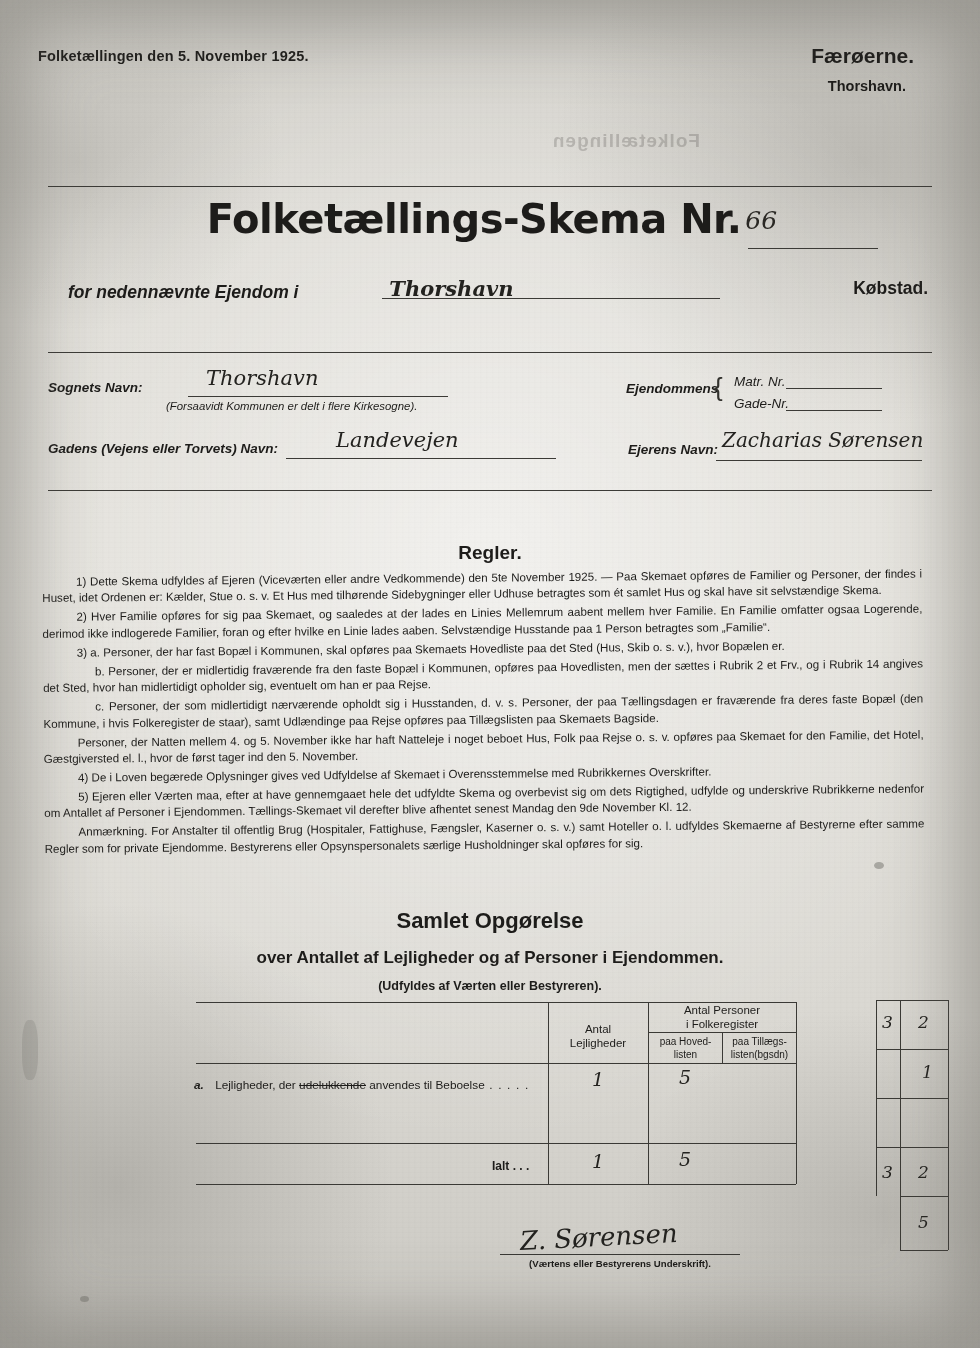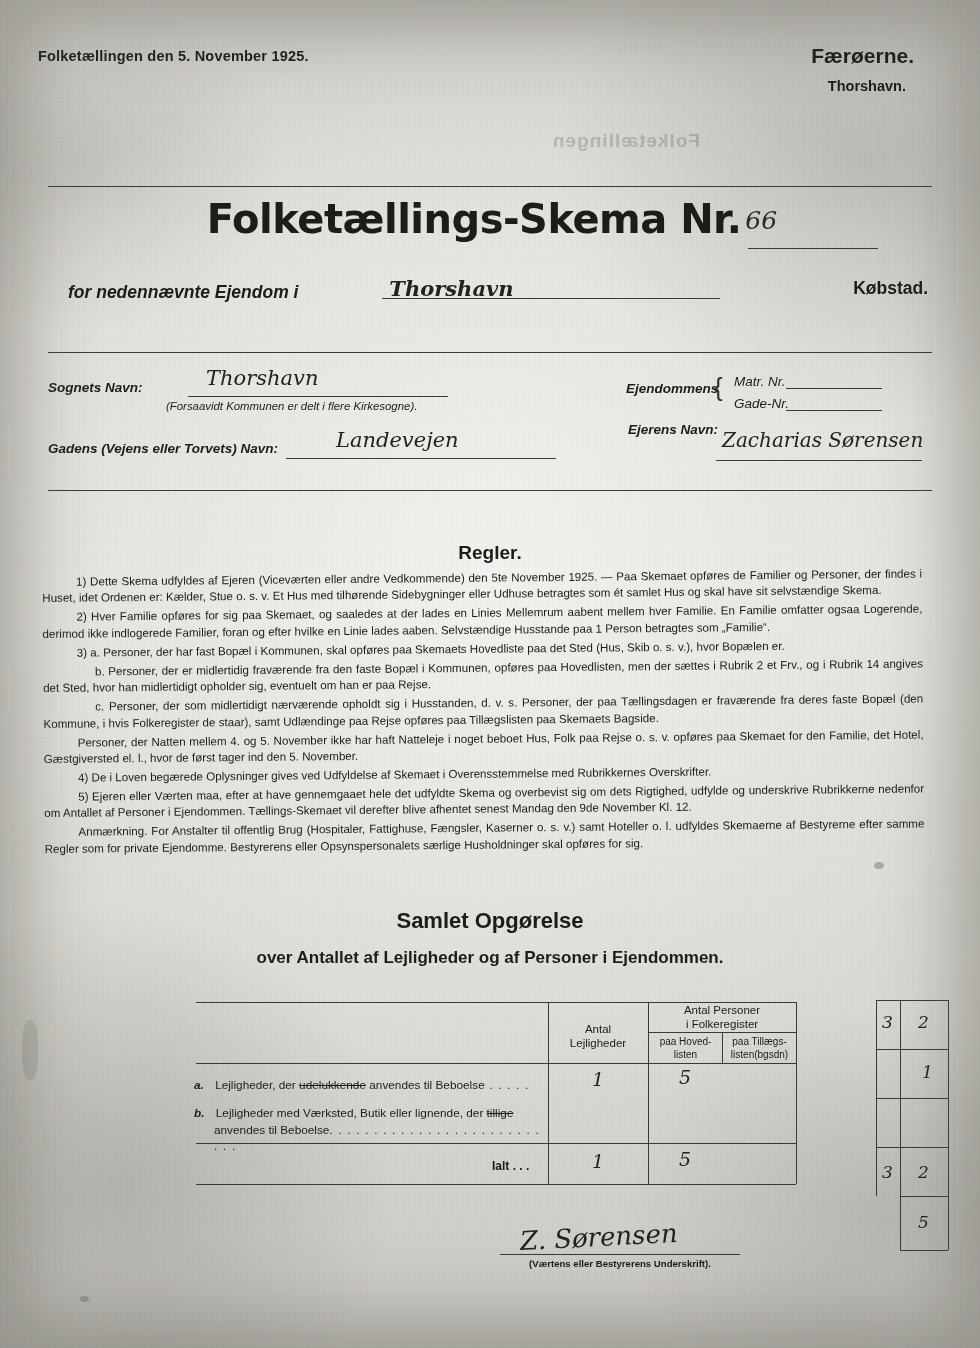--- a/index.html
+++ b/index.html
@@ -360,40 +360,41 @@
     <div class="hs" style="position:absolute; left:336px; top:428px; font-size:21px;">Landevejen</div>
     <div class="hand-line" style="left:286px; top:458px; width:270px;"></div>
 
     <div class="blk" style="left:626px; top:381px; font-style:italic; font-weight:bold;">Ejendommens</div>
     <div style="position:absolute; left:714px; top:372px; font-size:26px; color:#33322e;">{</div>
     <div class="blk" style="left:734px; top:374px; font-style:italic;">Matr. Nr.</div>
     <div class="hand-line" style="left:786px; top:388px; width:96px;"></div>
     <div class="blk" style="left:734px; top:396px; font-style:italic;">Gade-Nr.</div>
     <div class="hand-line" style="left:786px; top:410px; width:96px;"></div>
 
-    <div class="blk" style="left:628px; top:422px; font-style:italic; font-weight:bold;">Ejerens Navn:</div>
+    <div class="blk" style="left:628px; top:442px; font-style:italic; font-weight:bold;">Ejerens Navn:</div>
     <div class="hs" style="position:absolute; left:722px; top:428px; font-size:20px;">Zacharias Sørensen</div>
     <div class="hand-line" style="left:716px; top:460px; width:206px;"></div>
 
     <div class="regler-head">Regler.</div>
     <div class="regler skew-a">
       <p style="text-indent:34px;">1)  Dette Skema udfyldes af Ejeren (Viceværten eller andre Vedkommende) den 5te November 1925. — Paa Skemaet opføres de Familier og Personer, der findes i Huset, idet Ordenen er: Kælder, Stue o. s. v. Et Hus med tilhørende Sidebygninger eller Udhuse betragtes som ét samlet Hus og skal have sit selvstændige Skema.</p>
       <p style="text-indent:34px;">2)  Hver Familie opføres for sig paa Skemaet, og saaledes at der lades en Linies Mellemrum aabent mellem hver Familie. En Familie omfatter ogsaa Logerende, derimod ikke indlogerede Familier, foran og efter hvilke en Linie lades aaben. Selvstændige Husstande paa 1 Person betragtes som „Familie“.</p>
       <p style="text-indent:34px;">3)  a.  Personer, der har fast Bopæl i Kommunen, skal opføres paa Skemaets Hovedliste paa det Sted (Hus, Skib o. s. v.), hvor Bopælen er.</p>
       <p style="text-indent:52px;">b.  Personer, der er midlertidig fraværende fra den faste Bopæl i Kommunen, opføres paa Hovedlisten, men der sættes i Rubrik 2 et Frv., og i Rubrik 14 angives det Sted, hvor han midlertidigt opholder sig, eventuelt om han er paa Rejse.</p>
       <p style="text-indent:52px;">c.  Personer, der som midlertidigt nærværende opholdt sig i Husstanden, d. v. s. Personer, der paa Tællingsdagen er fraværende fra deres faste Bopæl (den Kommune, i hvis Folkeregister de staar), samt Udlændinge paa Rejse opføres paa Tillægslisten paa Skemaets Bagside.</p>
       <p style="text-indent:34px;">Personer, der Natten mellem 4. og 5. November ikke har haft Natteleje i noget beboet Hus, Folk paa Rejse o. s. v. opføres paa Skemaet for den Familie, det Hotel, Gæstgiversted el. l., hvor de først tager ind den 5. November.</p>
       <p style="text-indent:34px;">4)  De i Loven begærede Oplysninger gives ved Udfyldelse af Skemaet i Overensstemmelse med Rubrikkernes Overskrifter.</p>
       <p style="text-indent:34px;">5)  Ejeren eller Værten maa, efter at have gennemgaaet hele det udfyldte Skema og overbevist sig om dets Rigtighed, udfylde og underskrive Rubrikkerne nedenfor om Antallet af Personer i Ejendommen. Tællings-Skemaet vil derefter blive afhentet senest Mandag den 9de November Kl. 12.</p>
       <p style="text-indent:34px;">Anmærkning.  For Anstalter til offentlig Brug (Hospitaler, Fattighuse, Fængsler, Kaserner o. s. v.) samt Hoteller o. l. udfyldes Skemaerne af Bestyrerne efter samme Regler som for private Ejendomme. Bestyrerens eller Opsynspersonalets særlige Husholdninger skal opføres for sig.</p>
     </div>
 
     <div class="samlet">
       <div class="s1">Samlet Opgørelse</div>
       <div class="s2">over Antallet af Lejligheder og af Personer i Ejendommen.</div>
+      <div class="s3">(Udfyldes af Værten eller Bestyreren).</div>
     </div>
 
     <div class="tbl">
       <div class="htop"></div>
       <div class="hbot"></div>
       <div class="row1"></div>
       <div class="bottom"></div>
 
       <div class="vl" style="left:352px;"></div>
       <div class="vl" style="left:452px;"></div>
@@ -419,27 +420,20 @@
       </div>
 
       <div class="rowlabel" style="left:-2px; top:75px; width:348px;">
         <span class="ltr">a.</span>
         <span style="margin-left:8px;">Lejligheder, der </span><span class="strike">udelukkende</span><span> anvendes til Beboelse</span><span class="dots"> . . . . .</span>
       </div>
       <div class="cellval" style="left:352px; top:66px; width:100px;">1</div>
       <div class="cellval" style="left:452px; top:64px; width:74px;">5</div>
       <div class="cellval" style="left:527px; top:64px; width:73px;"></div>
 
-      <div class="rowlabel" style="left:-2px; top:103px; width:348px;">
-        <span class="ltr">b.</span>
-        <span style="margin-left:8px;">Lejligheder med Værksted, Butik eller lignende, der </span><span class="strike">tillige</span>
-        <div style="margin-left:20px;">
-          <span>anvendes til Beboelse</span><span class="dots">. . . . . . . . . . . . . . . . . . . . . . . . . . .</span>
-        </div>
-      </div>
       <div class="cellval" style="left:352px; top:104px; width:100px;"></div>
       <div class="cellval" style="left:452px; top:104px; width:74px;"></div>
       <div class="cellval" style="left:527px; top:104px; width:73px;"></div>
 
       <div class="italt" style="left:296px; top:157px;">Ialt . . .</div>
       <div class="cellval" style="left:352px; top:148px; width:100px;">1</div>
       <div class="cellval" style="left:452px; top:146px; width:74px;">5</div>
       <div class="cellval" style="left:527px; top:146px; width:73px;"></div>
     </div>
 

